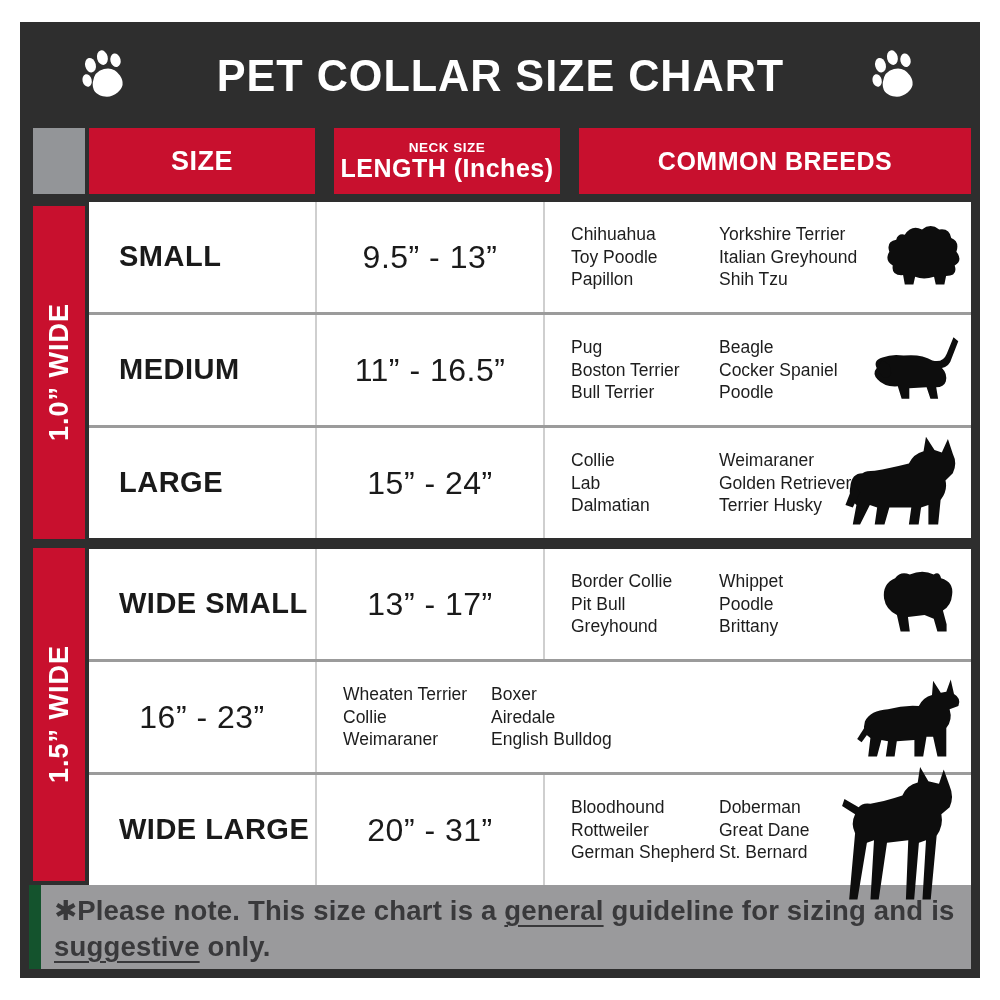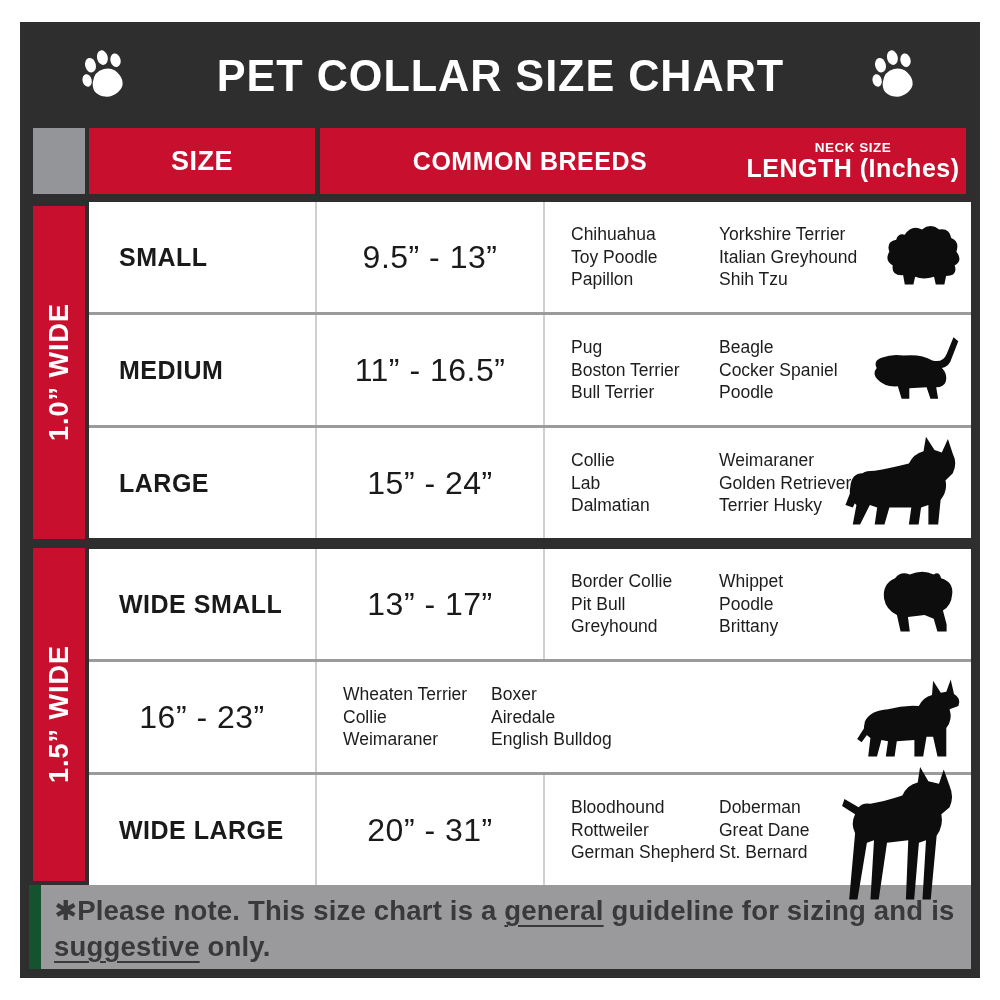--- a/index.html
+++ b/index.html
@@ -23,21 +23,21 @@
     white-space:nowrap;transform:scaleX(0.96);
   }
   .paw{width:56px;height:56px;flex:0 0 auto;}
   
   .size-chart{position:absolute;left:0;right:0;top:90px;bottom:84px;
     display:flex;flex-direction:column;background:#2e2e2e;}
   .header-row{display:flex;height:66px;background:#2e2e2e;padding:7px 0 8px 0;}
   .corner{width:52px;background:#939598;margin:0 4px 0 4px;}
   .hcell{
     background:#c8102e;color:#ffffff;display:flex;flex-direction:column;
-    align-items:center;justify-content:center;font-weight:bold;margin-right:5px;
+    align-items:center;justify-content:center;font-weight:bold;margin-right:19px;
     letter-spacing:.5px;line-height:1.05;
   }
   .hcell.size-h{width:226px;font-size:27px;}
   .hcell.length-h{width:226px;font-size:25px;}
   .hcell.length-h .tiny{font-size:13.5px;font-weight:bold;letter-spacing:.5px;}
   .hcell.breeds-h{flex:1;font-size:25px;margin-right:0;}
   .table-body{flex:1;display:flex;background:#ffffff;}
   
   .side-col{width:60px;background:#2e2e2e;display:flex;flex-direction:column;}
   .band{
@@ -50,21 +50,21 @@
     writing-mode:vertical-rl;transform:rotate(180deg);white-space:nowrap;
   }
   
   .rows-col{flex:1;display:flex;flex-direction:column;background:#ffffff;}
   .row{flex:1;display:flex;align-items:stretch;background:#ffffff;}
   .rsep{height:3px;background:#9b9b9b;flex:0 0 auto;}
   .rsep.thick{height:11px;background:#2e2e2e;}
   .cell{display:flex;align-items:center;box-sizing:border-box;}
   .size-cell{
     width:228px;border-right:2px solid #cfcfcf;padding-left:30px;
-    font-size:25px;font-weight:bold;color:#1a1a1a;line-height:1.3;
+    font-size:29px;font-weight:bold;color:#1a1a1a;line-height:1.3;
     letter-spacing:.5px;
   }
   .length-cell{
     width:228px;border-right:2px solid #cfcfcf;justify-content:center;
     font-size:32px;font-weight:normal;color:#1a1a1a;letter-spacing:.5px;
   }
   .breeds-cell{flex:1;position:relative;padding-left:26px;}
   .bcol{width:148px;font-size:17.5px;color:#1d1d1d;line-height:1.28;}
   .bcol span{display:block;white-space:nowrap;}
   .dog{position:absolute;right:6px;top:50%;transform:translateY(-50%);z-index:3;}
@@ -108,25 +108,25 @@
       </g>
         </svg>
     </span>
   </div>
 
   <div class="size-chart">
 
     <div class="header-row">
       <div class="corner"></div>
       <div class="hcell size-h">SIZE</div>
-      <div class="hcell breeds-h">COMMON BREEDS</div>
       <div class="hcell length-h">
         <div class="tiny">NECK SIZE</div>
         <div>LENGTH (Inches)</div>
       </div>
+      <div class="hcell breeds-h">COMMON BREEDS</div>
     </div>
 
     <div class="table-body">
 
       <div class="side-col">
         <div class="band">
           <span>1.0” WIDE</span>
         </div>
         <div class="band">
           <span>1.5” WIDE</span>

